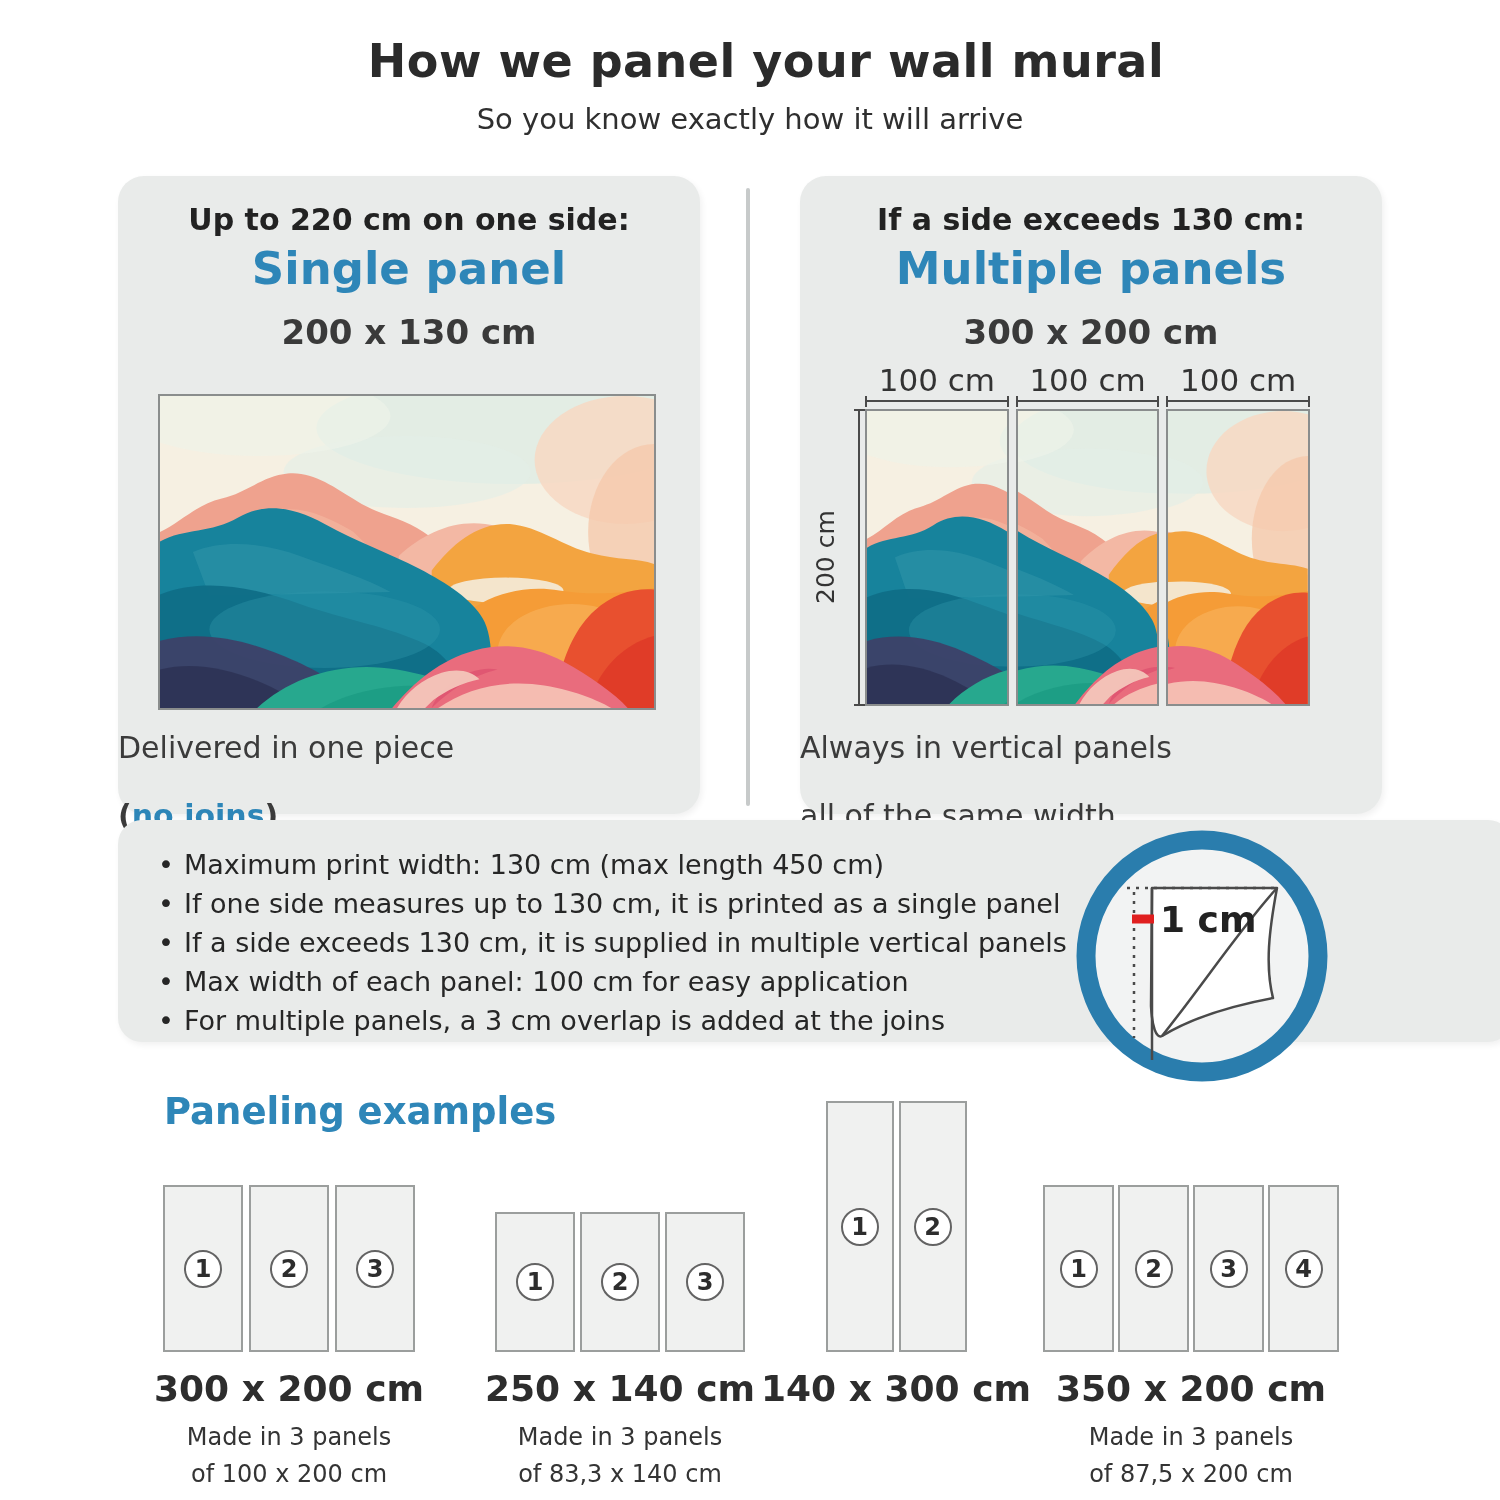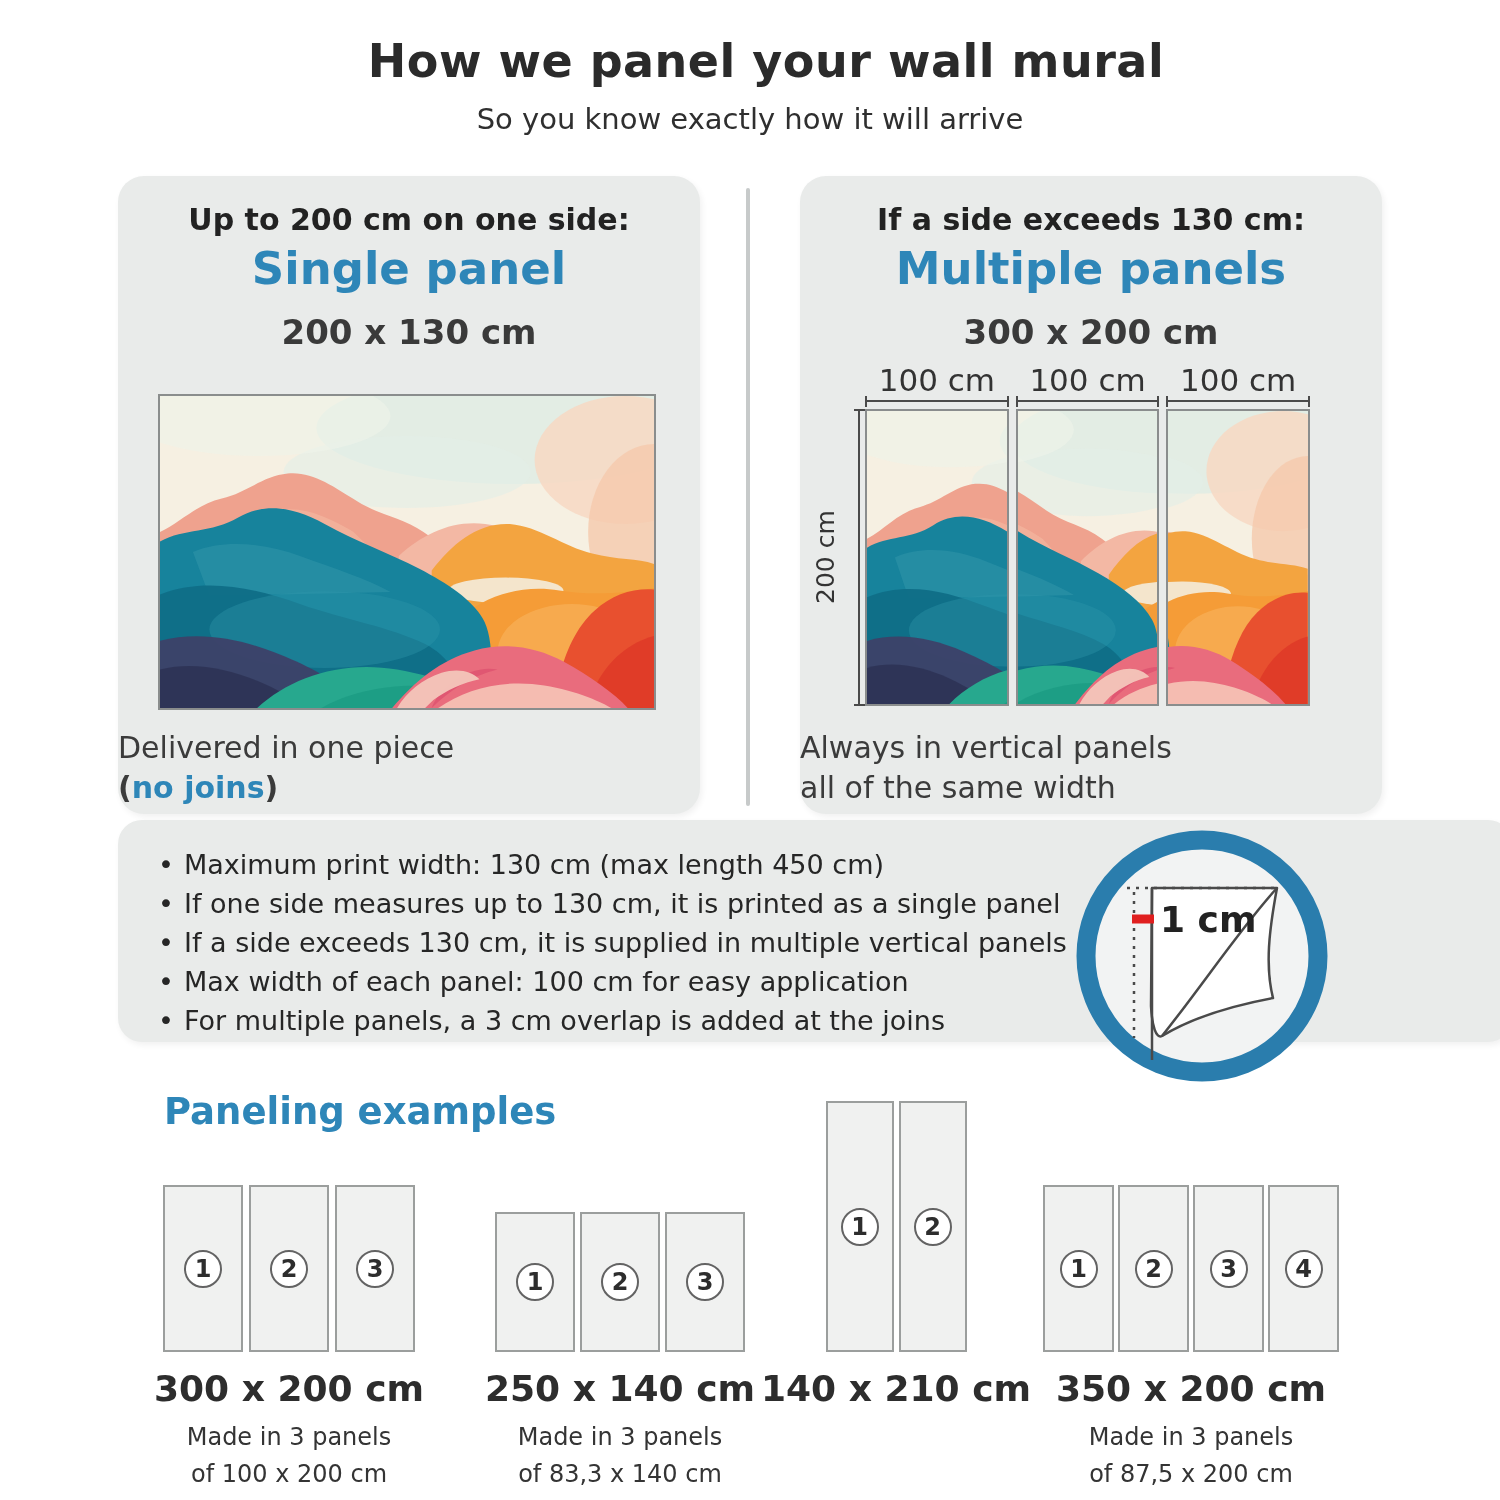--- a/index.html
+++ b/index.html
@@ -26,21 +26,21 @@
   .card-dims{position:absolute;top:136px;left:0;width:100%;text-align:center;
              font-size:34px;font-weight:700;color:#3a3a3a;}
 
   .mural-frame{position:absolute;left:40px;top:218px;width:498px;height:316px;
                border:2px solid #8a8d8d;box-sizing:border-box;background:#f6f0e2;}
   .mural-frame svg{display:block;width:100%;height:100%;}
 
   .caption{position:absolute;left:0;width:100%;text-align:left;font-size:30px;
            font-weight:400;color:#3b3b3b;line-height:40px;}
   .caption.l1{top:552px;}
-  .caption.l2{top:592px;}
+  .caption.l2{top:620px;}
   .joins{color:#2e86b8;font-weight:700;}
   .paren{color:#3b3b3b;font-weight:700;}
 
   
   .width-labels{position:absolute;left:65px;top:186px;width:445px;display:flex;gap:7px;}
   .width-labels span{flex:1;text-align:center;font-size:31px;font-weight:400;color:#333;}
   .brackets-row{position:absolute;left:65px;top:220px;width:445px;display:flex;gap:7px;}
   .h-bracket{flex:1;height:11px;border-left:2px solid #4a4a4a;border-right:2px solid #4a4a4a;position:relative;}
   .h-bracket::before{content:"";position:absolute;left:0;right:0;top:4px;height:2px;background:#4a4a4a;}
   .v-bracket{position:absolute;left:54px;top:233px;width:11px;height:297px;
@@ -116,21 +116,21 @@
     </g>
   </defs>
 </svg>
 
 <div class="page">
 
   <div class="title">How we panel your wall mural</div>
   <div class="subtitle">So you know exactly how it will arrive</div>
 
   <div class="card card-left">
-    <div class="condition">Up to 200 cm on one side:</div>
+    <div class="condition">Up to 220 cm on one side:</div>
     <div class="card-heading">Single panel</div>
     <div class="card-dims">200 x 130 cm</div>
     <div class="mural-frame">
       <svg viewBox="0 0 600 390" preserveAspectRatio="none">
           <use href="#muralArt" xlink:href="#muralArt"></use>
         </svg>
     </div>
     <div class="caption l1">Delivered in one piece</div>
     <div class="caption l2"><span class="paren">(</span><span class="joins">no joins</span><span class="paren">)</span></div>
   </div>
@@ -242,21 +242,21 @@
 
   <div class="ex-col col-3">
     <div class="panels-wrap">
         <div class="panel panel-ex3">
           <span class="num-circle">1</span>
         </div>
         <div class="panel panel-ex3">
           <span class="num-circle">2</span>
         </div>
       </div>
-    <div class="ex-size">140 x 210 cm</div>
+    <div class="ex-size">140 x 300 cm</div>
   </div>
 
   <div class="ex-col col-4">
     <div class="panels-wrap">
         <div class="panel panel-ex4">
           <span class="num-circle">1</span>
         </div>
         <div class="panel panel-ex4">
           <span class="num-circle">2</span>
         </div>

